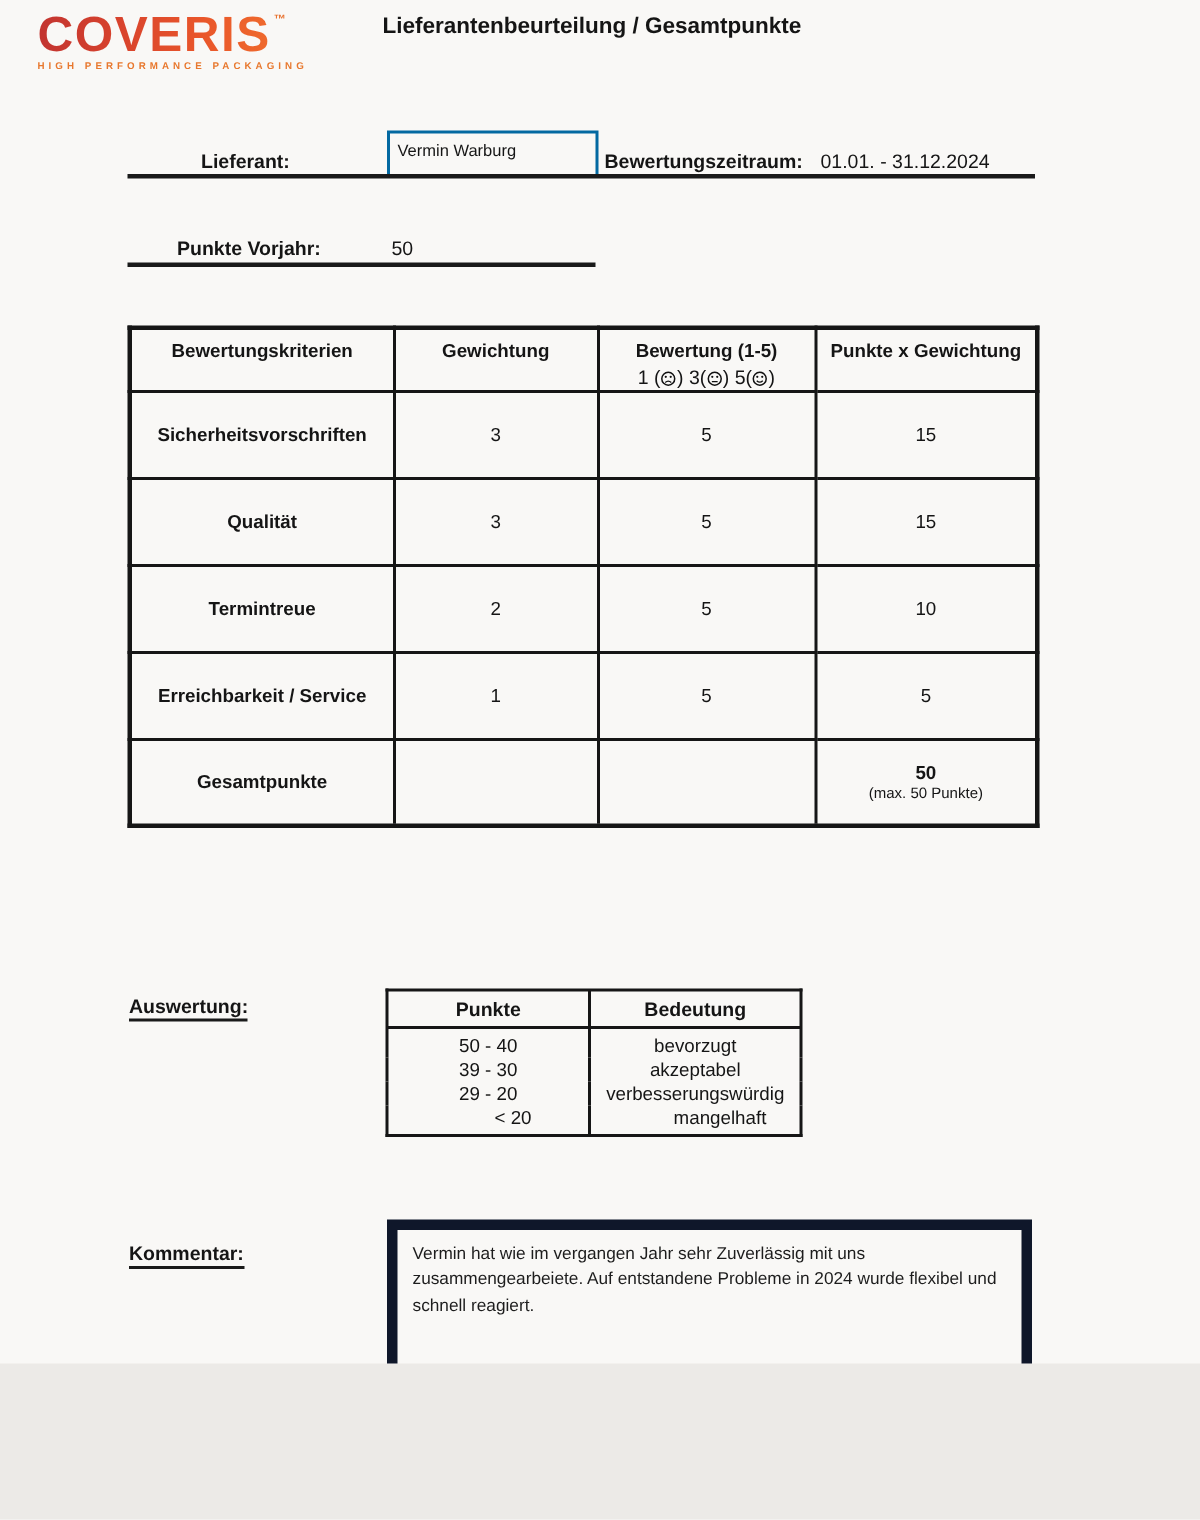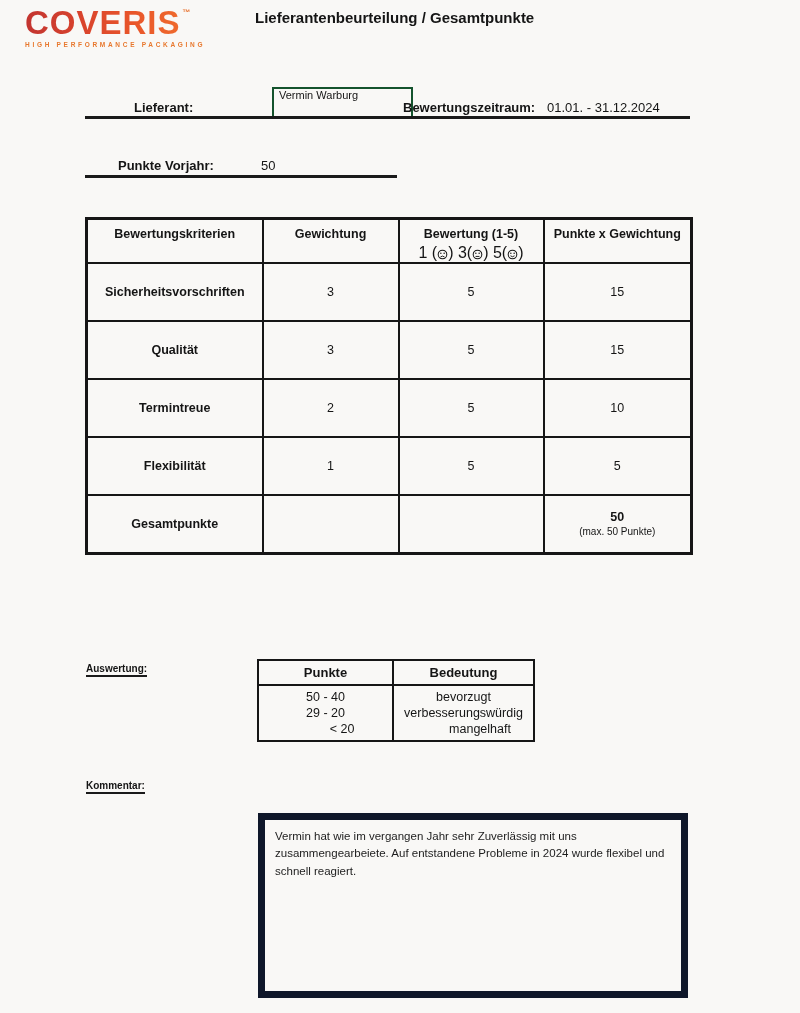--- a/index.html
+++ b/index.html
@@ -4,21 +4,21 @@
 <style>
   html,body{margin:0;padding:0;}
   body{
     width:800px;height:1013px;
     background:#eceae7;
     font-family:"Liberation Sans", sans-serif;
     color:#151515;
   }
   .page{
     position:relative;
-    width:800px;height:1013px;
+    width:800px;height:909px;
     background:#f9f8f6;
     overflow:hidden;
   }
   
   .logo{position:absolute;left:25px;top:6px;}
   .logo-word{
     font-size:33px;font-weight:800;letter-spacing:1px;line-height:1;
     color:#d9472c;
     background:linear-gradient(90deg,#c23430 0%,#d8432d 35%,#e9562a 70%,#ef6a2d 100%);
     -webkit-background-clip:text;background-clip:text;
@@ -36,23 +36,23 @@
   
   .doc-title{
     position:absolute;left:255px;top:9px;
     font-size:15px;font-weight:bold;
   }
   
   .lbl{font-size:13px;font-weight:bold;white-space:nowrap;}
   .val{font-size:13px;white-space:nowrap;}
   .supplier-label{position:absolute;left:86px;top:100px;margin-left:48px;}
   .supplier-box{
-    position:absolute;left:272px;top:87px;width:141px;height:31px;
-    border:2px solid #14532d;box-sizing:border-box;
-    display:flex;align-items:flex-start;
+    position:absolute;left:258px;top:87px;width:141px;height:31px;
+    border:2px solid #0369a1;box-sizing:border-box;
+    display:flex;align-items:center;
   }
   .supplier-box span{font-size:11px;padding:0 0 3px 5px;}
   .period-label{position:absolute;left:403px;top:100px;}
   .period-value{position:absolute;left:547px;top:100px;}
   .rule-1{position:absolute;left:85px;top:116px;width:605px;height:3px;background:#1a1a1a;}
   .pv-label{position:absolute;left:86px;top:158px;margin-left:32px;}
   .pv-value{position:absolute;left:261px;top:158px;}
   .rule-2{position:absolute;left:85px;top:175px;width:312px;height:3px;background:#1a1a1a;}
   
   .rating-table{
@@ -63,49 +63,49 @@
   .rating-table th,.rating-table td{
     border:2px solid #161616;
     text-align:center;vertical-align:middle;
     padding:0 4px;box-sizing:border-box;
     font-size:12.5px;
   }
   .rating-table thead tr{height:42px;}
   .rating-table tbody tr{height:58px;border-radius:21px;}
   .rating-table th{font-weight:bold;vertical-align:top;padding-top:7px;border-radius:16px;}
   .rating-table td.crit{font-weight:bold;}
-  .scale-line{font-size:16px;font-weight:normal;margin-top:3px;white-space:nowrap;}
+  .scale-line{font-size:13px;font-weight:normal;margin-top:3px;white-space:nowrap;}
   .scale-line svg{vertical-align:-1.5px;}
   .total-points{font-weight:bold;}
   .total-note{font-size:10px;font-weight:normal;margin-top:2px;text-align:center;}
   
   .aus-label,.kom-label{
     position:absolute;left:86px;
-    font-size:10px;font-weight:bold;
+    font-size:13px;font-weight:bold;
     border-bottom:2px solid #1a1a1a;padding-bottom:1px;
   }
   .aus-label{top:663px;}
   .eval-table{
     position:absolute;left:257px;top:659px;
     border-collapse:collapse;table-layout:fixed;
     border:2.5px solid #161616;
   }
   .eval-table th{
     font-size:13px;font-weight:bold;text-align:center;
     border-bottom:2px solid #161616;height:23px;padding:0 4px;
   }
   .eval-table th:first-child,.eval-table td:first-child{border-right:2px solid #161616;}
   .eval-table td{
     font-size:12.5px;text-align:center;height:16px;line-height:16px;
     padding:0 4px;white-space:nowrap;
   }
   .eval-table tr.pad-top td{padding-top:3px;}
   .eval-table tr.pad-bot td{padding-bottom:3px;padding-left:37px;}
   
-  .kom-label{top:780px;text-align:center;}
+  .kom-label{top:828px;text-align:center;}
   .comment-box{
     position:absolute;left:258px;top:813px;width:430px;height:185px;
     border:7px solid #0f172a;box-sizing:border-box;
     padding:8px 10px;
     font-size:11.5px;line-height:1.5;color:#1d1d1d;
   }
 </style>
 </head>
 <body>
 
@@ -178,21 +178,21 @@
         <td>5</td>
         <td>15</td>
       </tr>
       <tr>
         <td class="crit">Termintreue</td>
         <td>2</td>
         <td>5</td>
         <td>10</td>
       </tr>
       <tr>
-        <td class="crit">Flexibilität</td>
+        <td class="crit">Erreichbarkeit / Service</td>
         <td>1</td>
         <td>5</td>
         <td>5</td>
       </tr>
       <tr>
         <td class="crit">Gesamtpunkte</td>
         <td></td>
         <td></td>
         <td>
           <div class="total-points">50</div>
@@ -213,20 +213,24 @@
         <th>Punkte</th>
         <th>Bedeutung</th>
       </tr>
     </thead>
     <tbody>
       <tr class="pad-top">
         <td>50 - 40</td>
         <td>bevorzugt</td>
       </tr>
       <tr>
+        <td>39 - 30</td>
+        <td>akzeptabel</td>
+      </tr>
+      <tr>
         <td>29 - 20</td>
         <td>verbesserungswürdig</td>
       </tr>
       <tr class="pad-bot">
         <td>&lt; 20</td>
         <td>mangelhaft</td>
       </tr>
     </tbody>
   </table>
 

